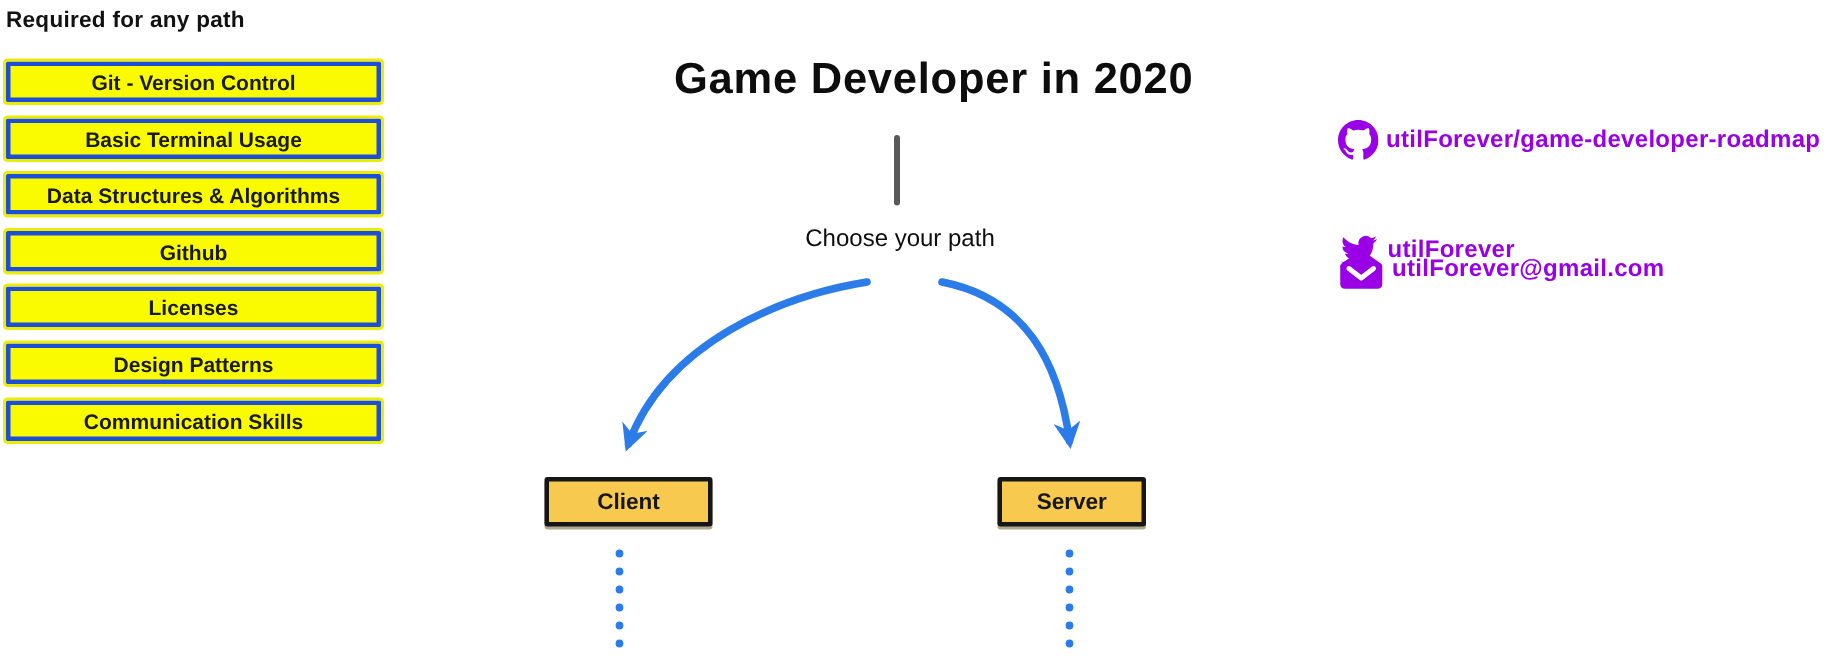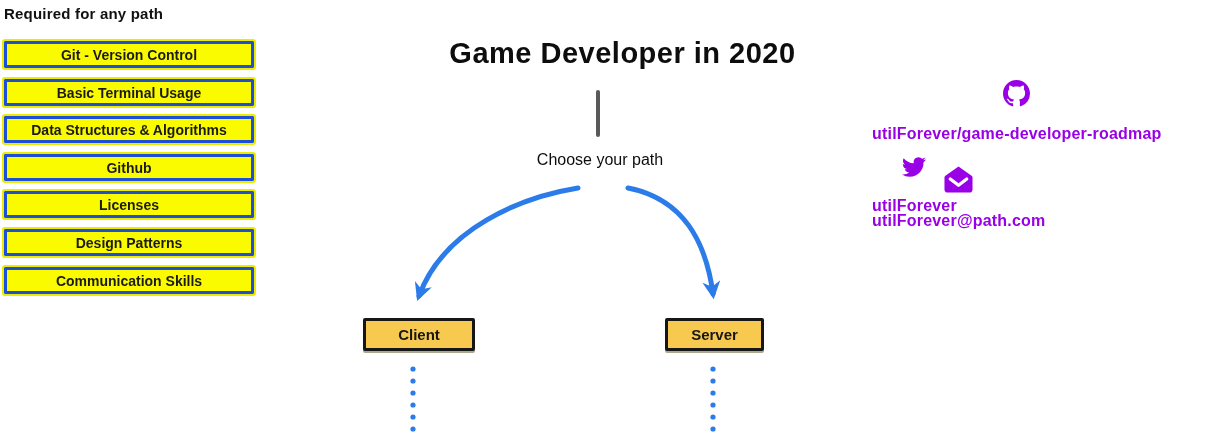--- a/index.html
+++ b/index.html
@@ -46,22 +46,22 @@
     background:#f7c94f;
     border:3px solid #161616;border-radius:2px;
     box-shadow:0 2px 0 rgba(80,60,10,.45);
     display:flex;align-items:center;justify-content:center;
     font-size:15px;font-weight:bold;color:#161616;
   }
   .node-client{left:363px;top:318px;}
   .node-server{left:665px;top:318px;width:99px;}
   .overlay{position:absolute;left:0;top:0;pointer-events:none;}
   .contact-row{
-    position:absolute;left:872px;
-    display:flex;align-items:center;gap:18px;flex-direction:column;
+    position:absolute;left:892px;
+    display:flex;align-items:center;gap:5px;
   }
   .contact-label{
     font-size:16px;font-weight:bold;color:#9900e6;
     white-space:nowrap;letter-spacing:.2px;
   }
   .row-github{top:80px;}
   .row-twitter{top:128px;margin-top:27px;}
   .row-email{top:165px;}
   .cicon{display:block;}
 </style>
@@ -124,16 +124,16 @@
       <path fill="#9900e6" d="M23.953 4.57a10 10 0 0 1-2.825.775 4.958 4.958 0 0 0 2.163-2.723c-.951.555-2.005.959-3.127 1.184a4.92 4.92 0 0 0-8.384 4.482C7.69 8.095 4.067 6.13 1.64 3.162a4.822 4.822 0 0 0-.666 2.475c0 1.71.87 3.213 2.188 4.096a4.904 4.904 0 0 1-2.228-.616v.06a4.923 4.923 0 0 0 3.946 4.827 4.996 4.996 0 0 1-2.212.085 4.936 4.936 0 0 0 4.604 3.417 9.867 9.867 0 0 1-6.102 2.105c-.39 0-.779-.023-1.17-.067a13.995 13.995 0 0 0 7.557 2.209c9.053 0 13.998-7.496 13.998-13.985 0-.21 0-.42-.015-.63A9.935 9.935 0 0 0 24 4.59z"></path>
     </svg>
     <span class="contact-label">utilForever</span>
   </div>
 
   <div class="contact-row row-email">
     <svg class="cicon" width="31" height="29" viewBox="0 0 32 30">
       <path fill="#9900e6" d="M16 1.5 L29.5 11 Q30.5 11.8 30.5 13 L30.5 25 Q30.5 28.5 27 28.5 L5 28.5 Q1.5 28.5 1.5 25 L1.5 13 Q1.5 11.8 2.5 11 Z"></path>
       <path fill="none" stroke="#ffffff" stroke-width="3.4" stroke-linecap="round" stroke-linejoin="round" d="M7.5 14.5 L16 21 L24.5 14.5"></path>
     </svg>
-    <span class="contact-label">utilForever@path.com</span>
+    <span class="contact-label">utilForever@gmail.com</span>
   </div>
 
 </div>
 
 </body></html>

